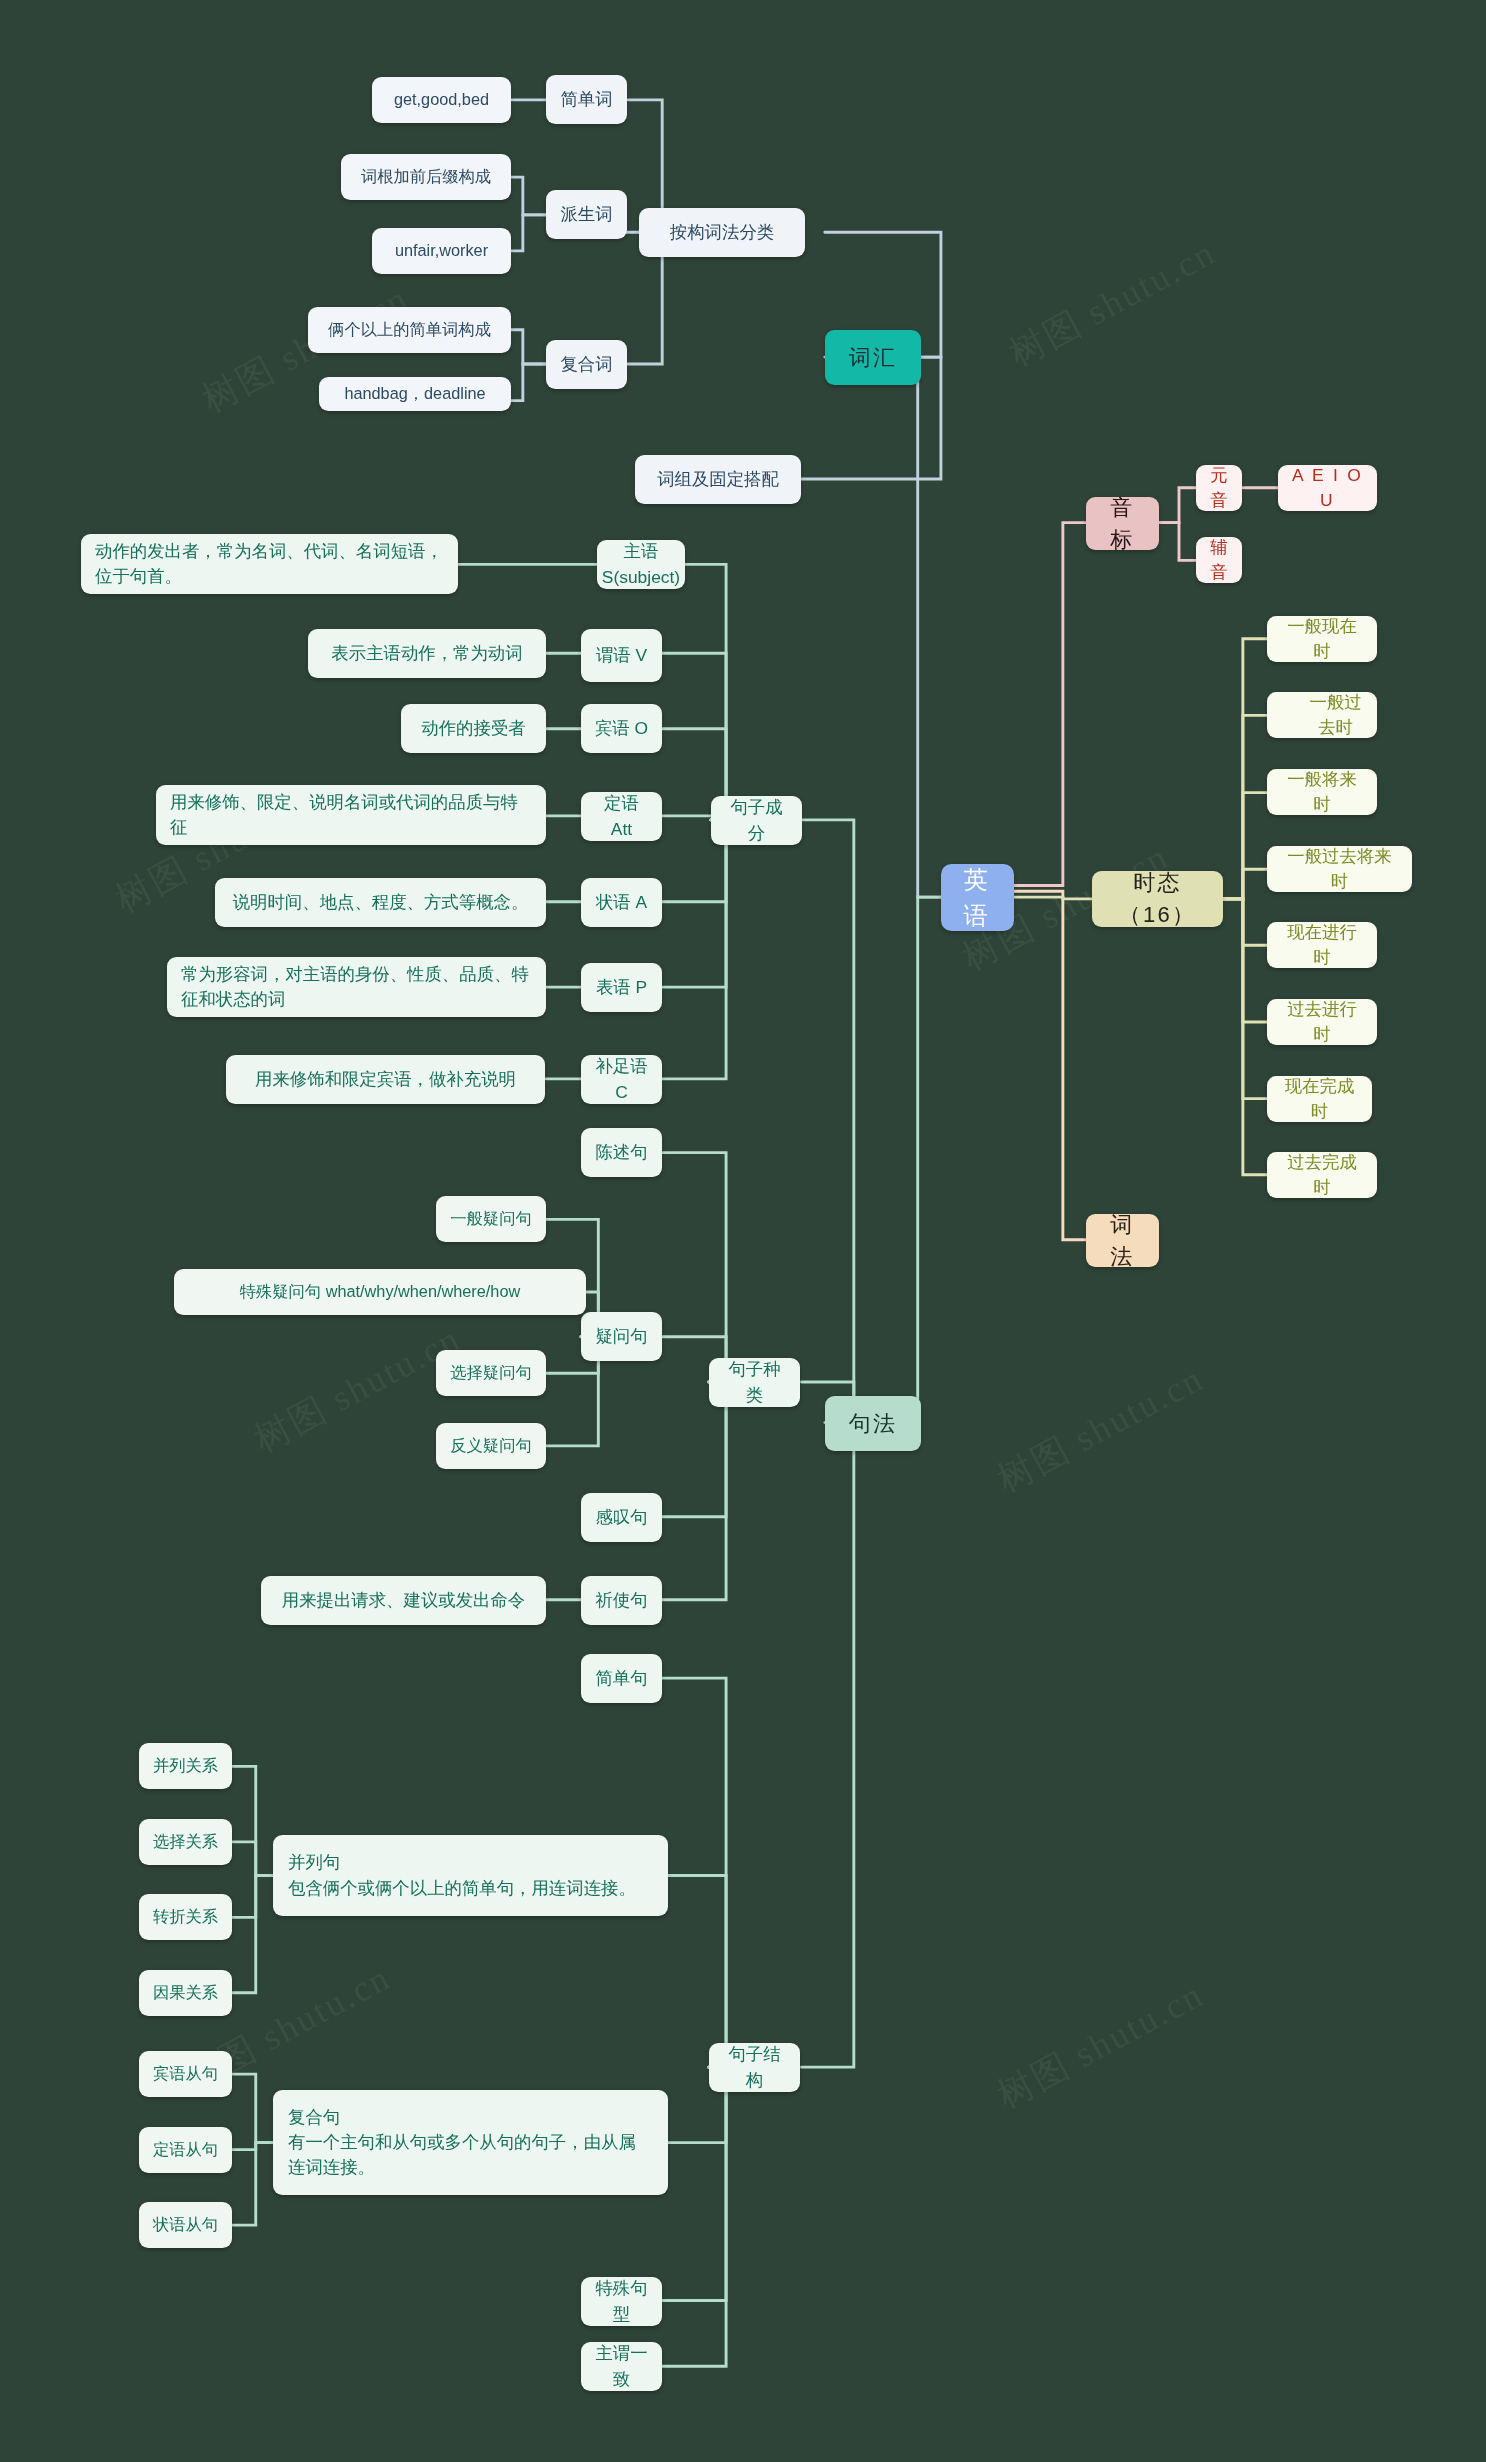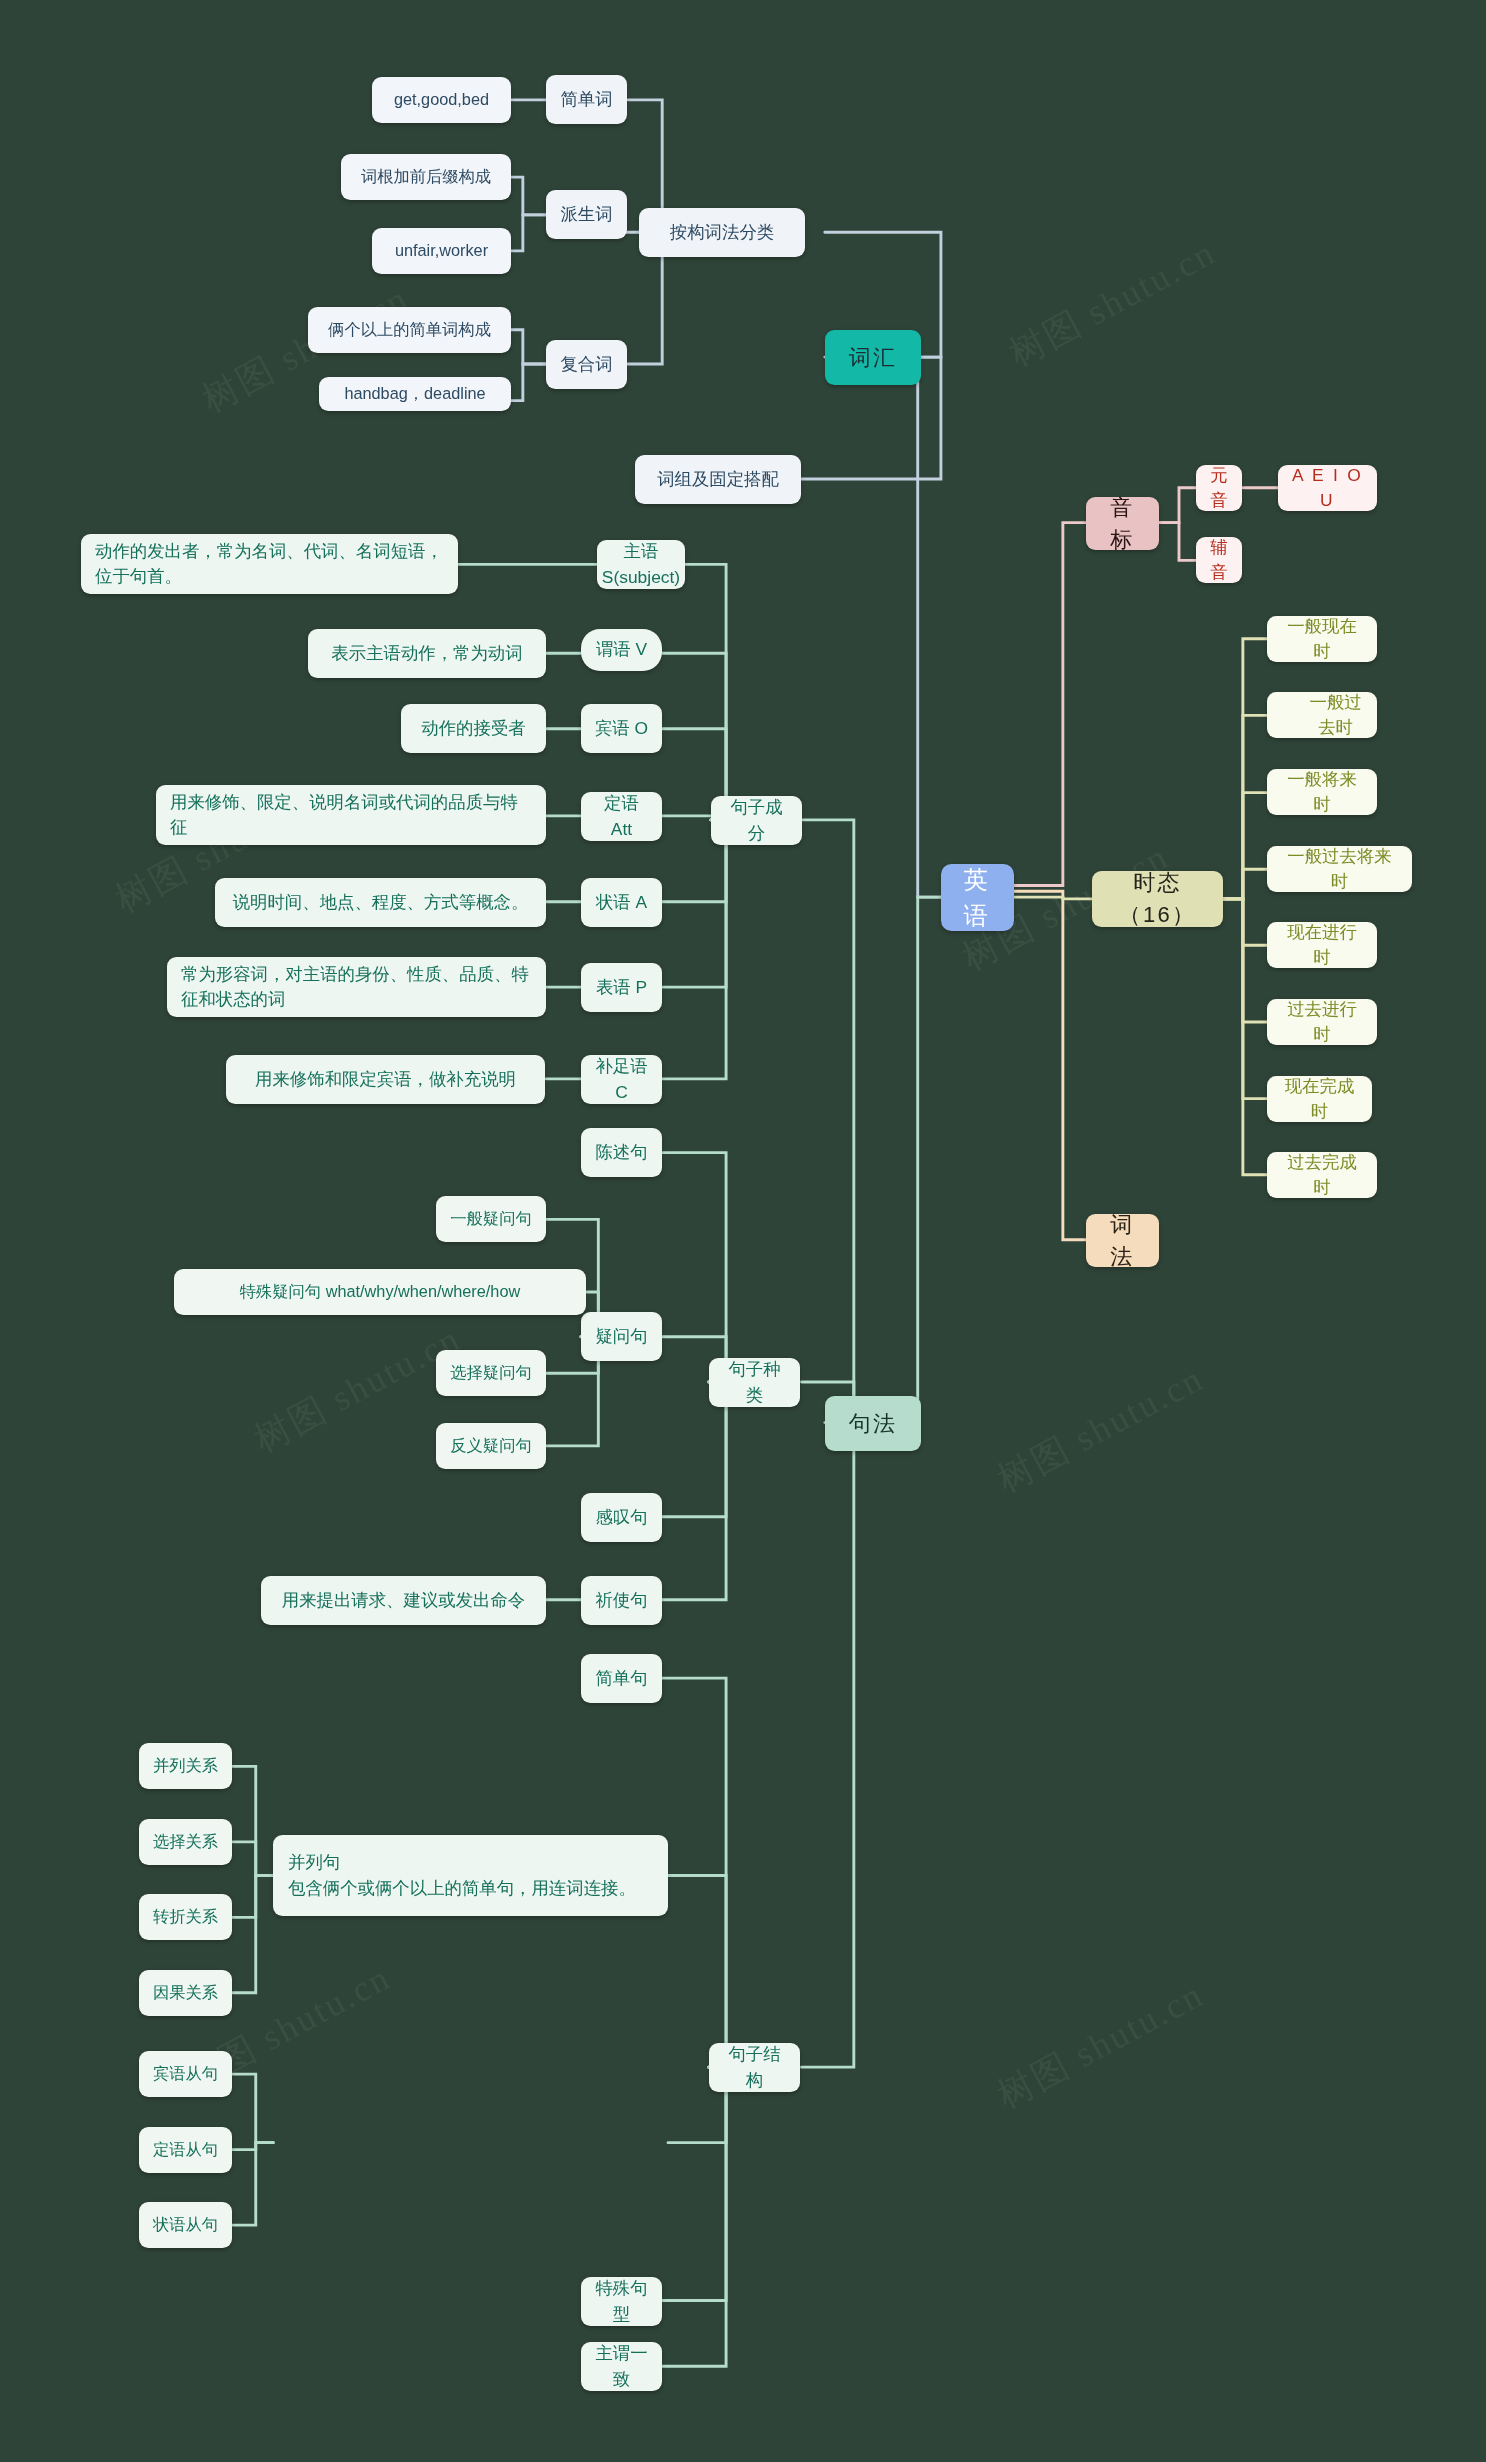--- a/index.html
+++ b/index.html
@@ -248,21 +248,21 @@
   <div class="node n-syn n-center" style="left:711px; top:796px; width:91px; height:49px;">
     <span>句子成分</span>
   </div>
 
   <div class="node n-syn n-center" style="left:597px; top:540px; width:88px; height:49px;">
     <span>主语 S(subject)</span></div>
   <div class="node n-syn n-left" style="left:81px; top:534px; width:377px; height:60px; padding:9.3px 14px;">
     <span>动作的发出者，常为名词、代词、名词短语，
 位于句首。</span></div>
 
-  <div class="node n-syn n-center" style="left:581px; top:629px; width:81px; height:42px;border-radius:19px;">
+  <div class="node n-syn n-center" style="left:581px; top:629px; width:81px; height:53px;">
     <span>谓语 V</span></div>
   <div class="node n-syn n-center" style="left:308px; top:629px; width:238px; height:49px;">
     <span>表示主语动作，常为动词</span></div>
 
   <div class="node n-syn n-center" style="left:581px; top:704px; width:81px; height:49px;">
     <span>宾语 O</span></div>
   <div class="node n-syn n-center" style="left:401px; top:704px; width:145px; height:49px;">
     <span>动作的接受者</span></div>
 
   <div class="node n-syn n-center" style="left:581px; top:792px; width:81px; height:49px;">
@@ -327,20 +327,24 @@
 
   <div class="node n-syn-sm n-center" style="left:139px; top:1743px; width:93px; height:46px;">
     <span>并列关系</span></div>
   <div class="node n-syn-sm n-center" style="left:139px; top:1819px; width:93px; height:46px;">
     <span>选择关系</span></div>
   <div class="node n-syn-sm n-center" style="left:139px; top:1894px; width:93px; height:46px;">
     <span>转折关系</span></div>
   <div class="node n-syn-sm n-center" style="left:139px; top:1970px; width:93px; height:46px;">
     <span>因果关系</span></div>
 
+  <div class="node n-syn n-left" style="left:273px; top:2090px; width:395px; height:105px; padding:11.6px 15px;">
+    <span>复合句
+有一个主句和从句或多个从句的句子，由从属
+连词连接。</span></div>
 
   <div class="node n-syn-sm n-center" style="left:139px; top:2051px; width:93px; height:46px;">
     <span>宾语从句</span></div>
   <div class="node n-syn-sm n-center" style="left:139px; top:2127px; width:93px; height:46px;">
     <span>定语从句</span></div>
   <div class="node n-syn-sm n-center" style="left:139px; top:2202px; width:93px; height:46px;">
     <span>状语从句</span></div>
 
   <div class="node n-syn n-center" style="left:581px; top:2277px; width:81px; height:49px;">
     <span>特殊句型</span></div>

